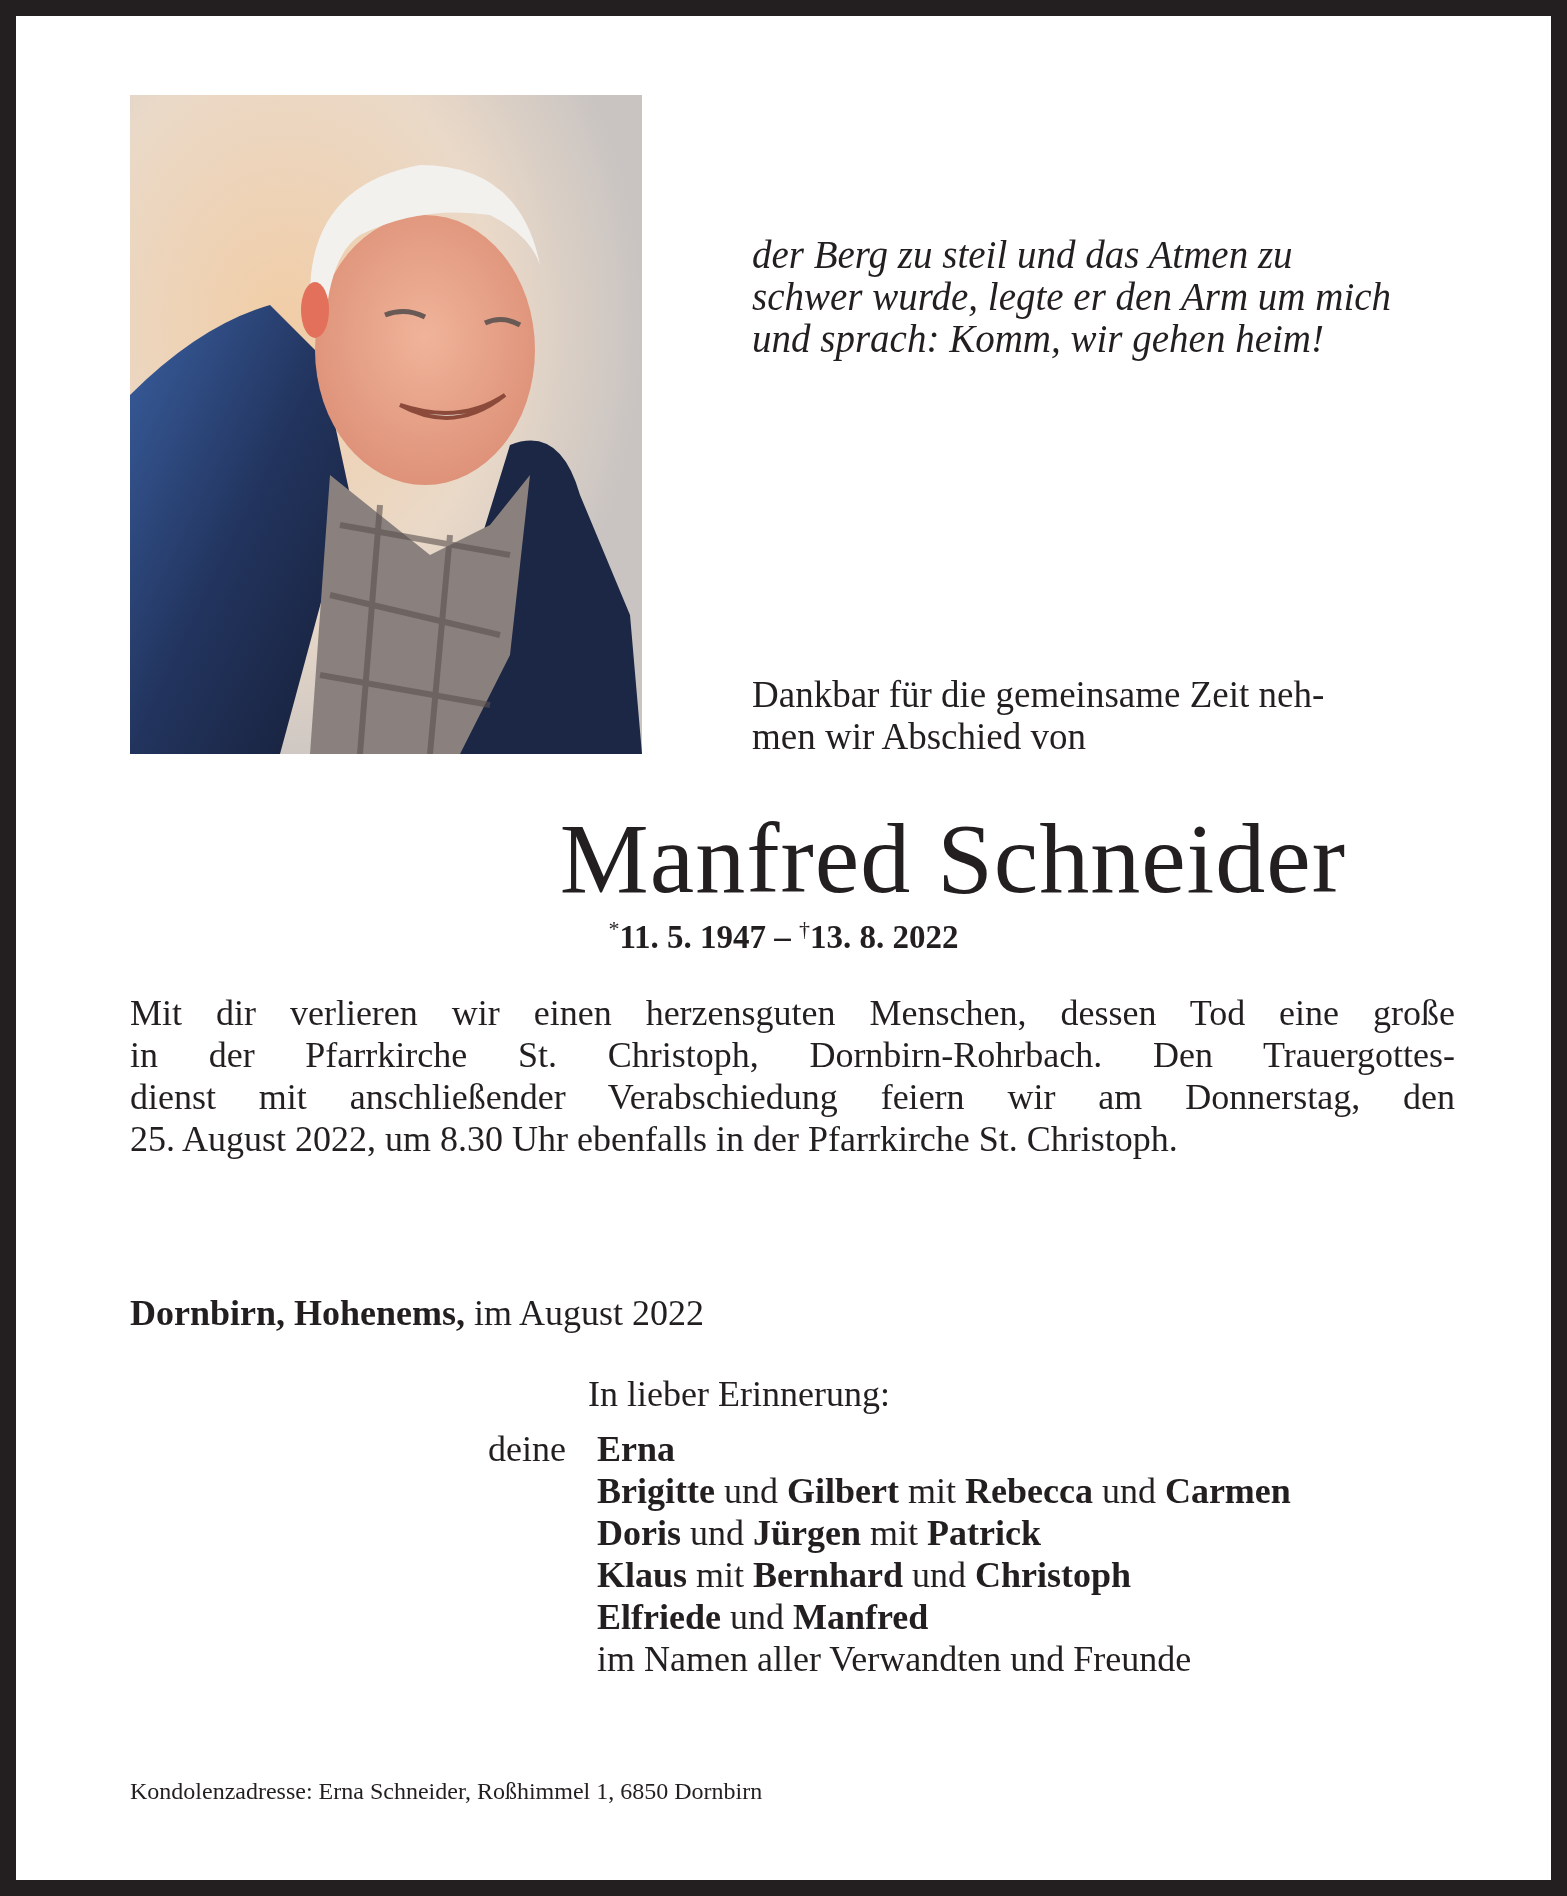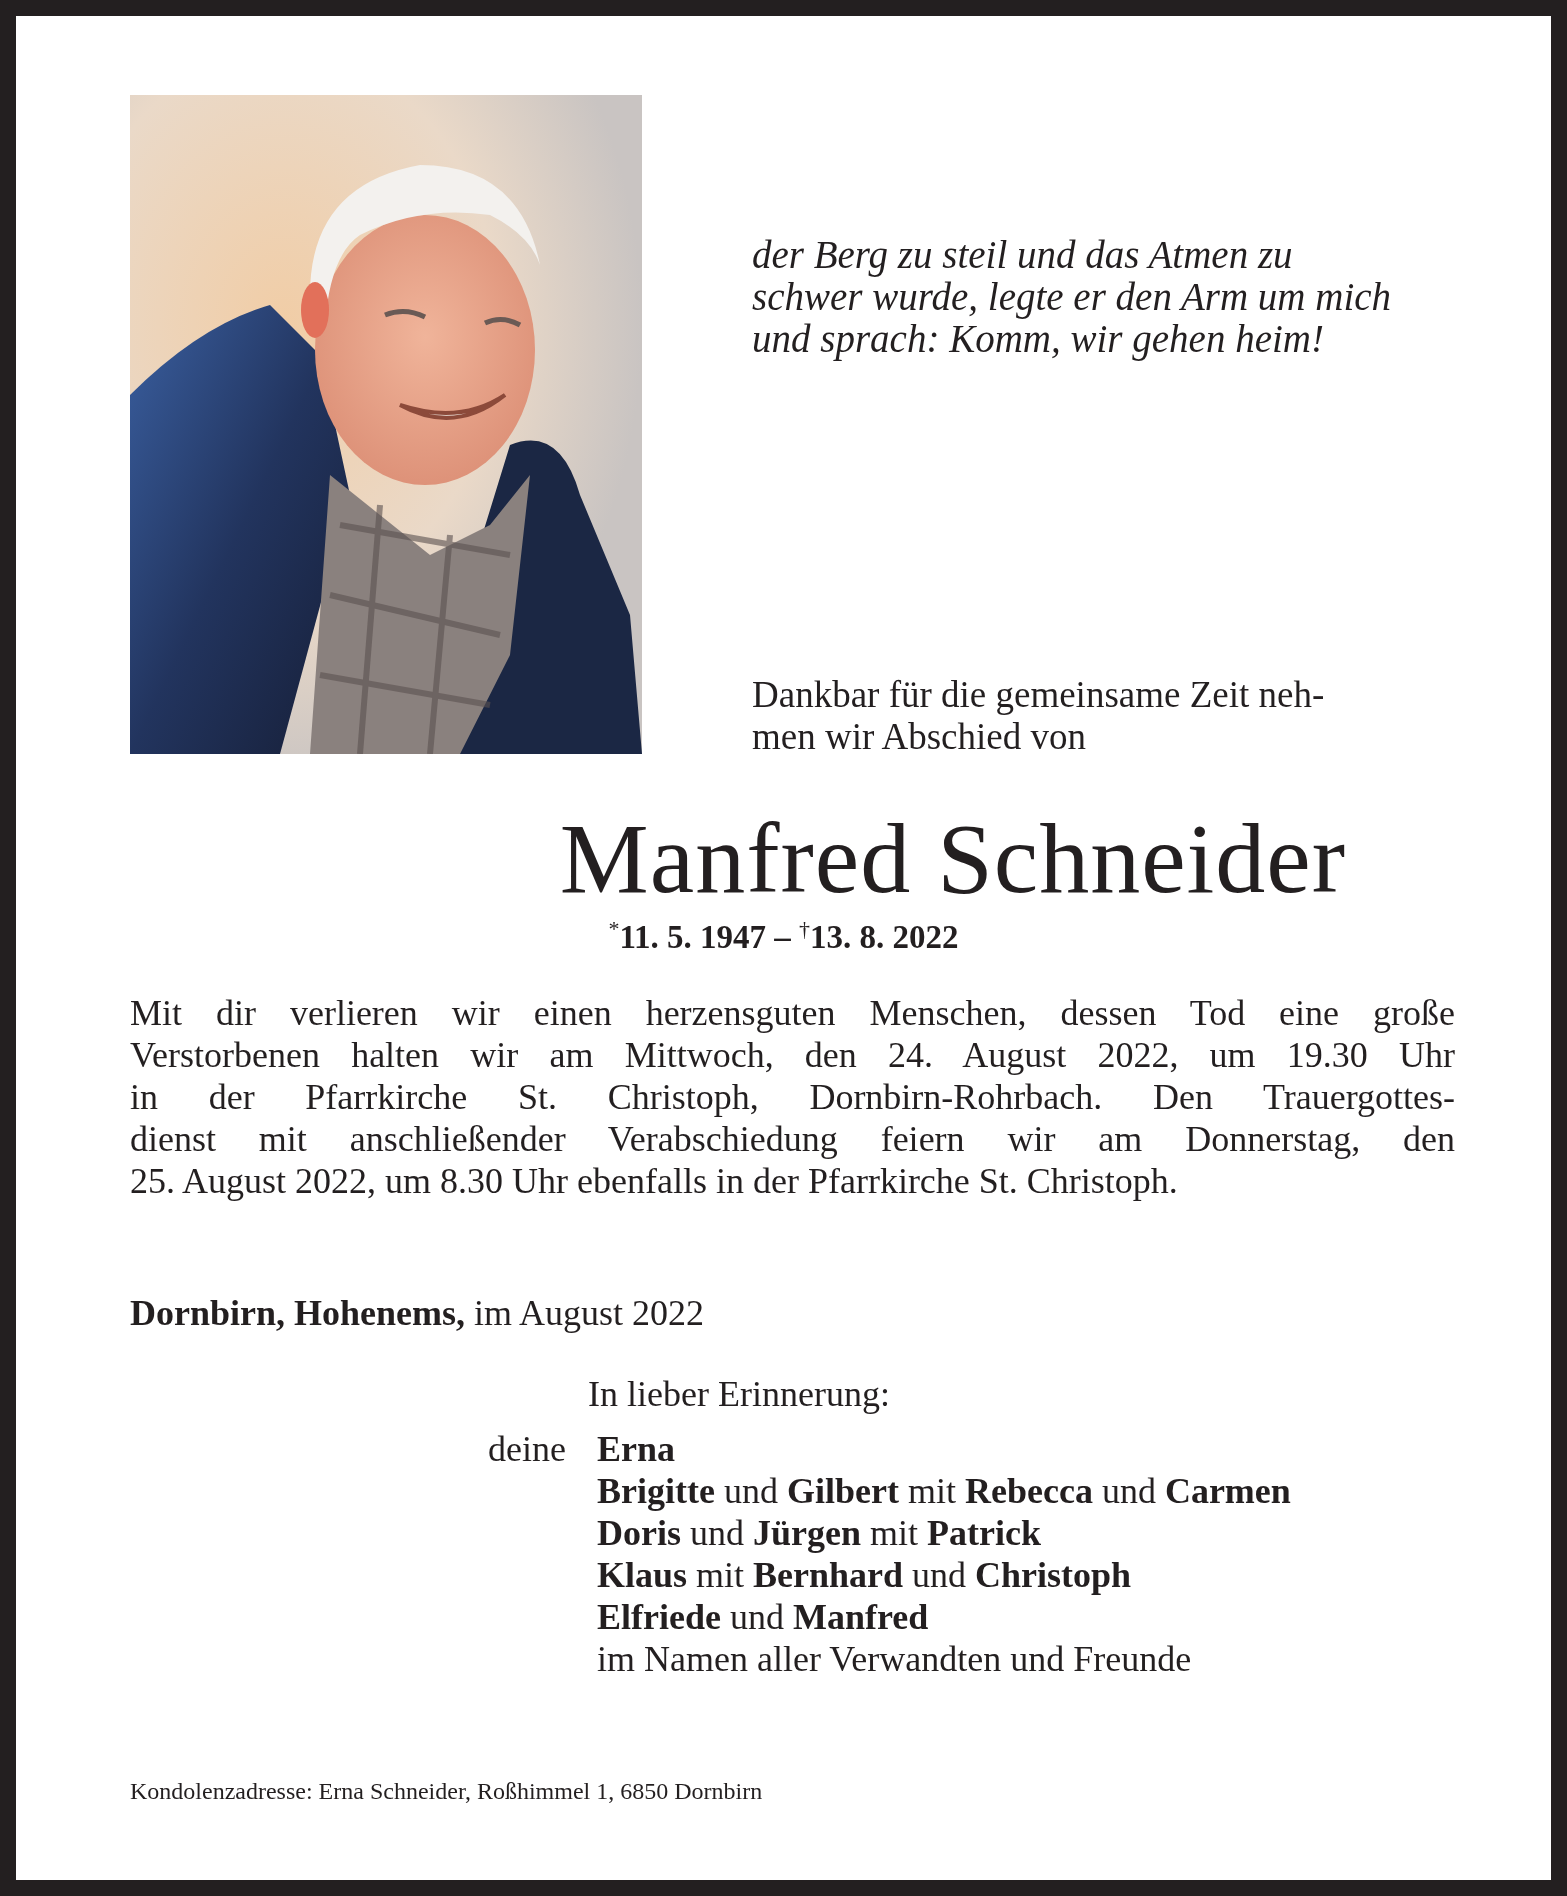--- a/index.html
+++ b/index.html
@@ -168,21 +168,20 @@
   </div>
 
   <div class="name">Manfred Schneider</div>
 
   <div class="dates">
     <sup>*</sup><span>11. 5. 1947</span><span> – </span><sup>†</sup><span>13. 8. 2022</span>
   </div>
 
   <div class="body-text">
     <div>Mit dir verlieren wir einen herzensguten Menschen, dessen Tod eine große</div>
-    <div>Verstorbenen halten wir am Mittwoch, den 24. August 2022, um 19.30 Uhr</div>
     <div>in der Pfarrkirche St. Christoph, Dornbirn-Rohrbach. Den Trauergottes-</div>
     <div>dienst mit anschließender Verabschiedung feiern wir am Donnerstag, den</div>
     <div class="last">25. August 2022, um 8.30 Uhr ebenfalls in der Pfarrkirche St. Christoph.</div>
   </div>
 
   <div class="place-line"><b>Dornbirn, Hohenems,</b><span> im August 2022</span></div>
 
   <div class="memory">In lieber Erinnerung:</div>
 
   <div class="family" id="family">

